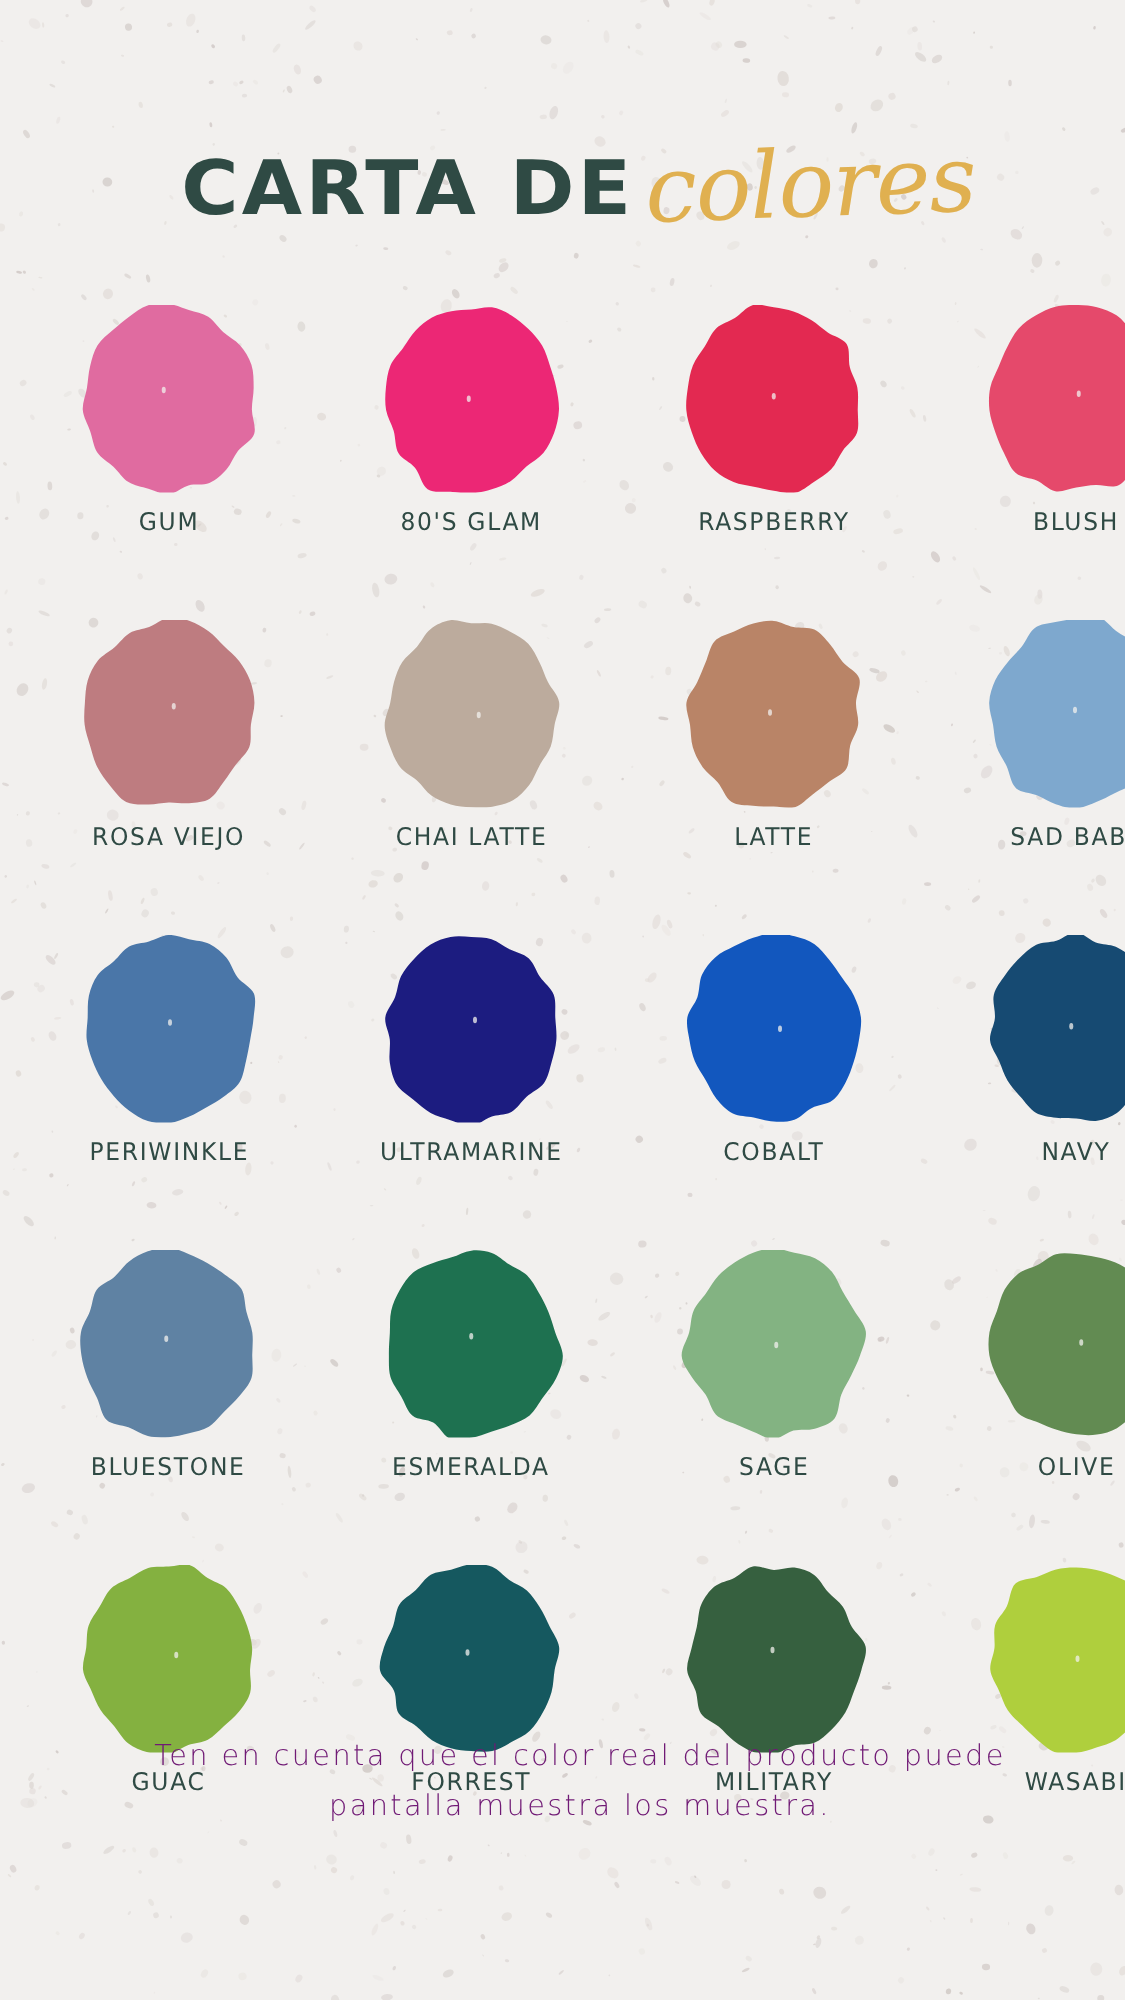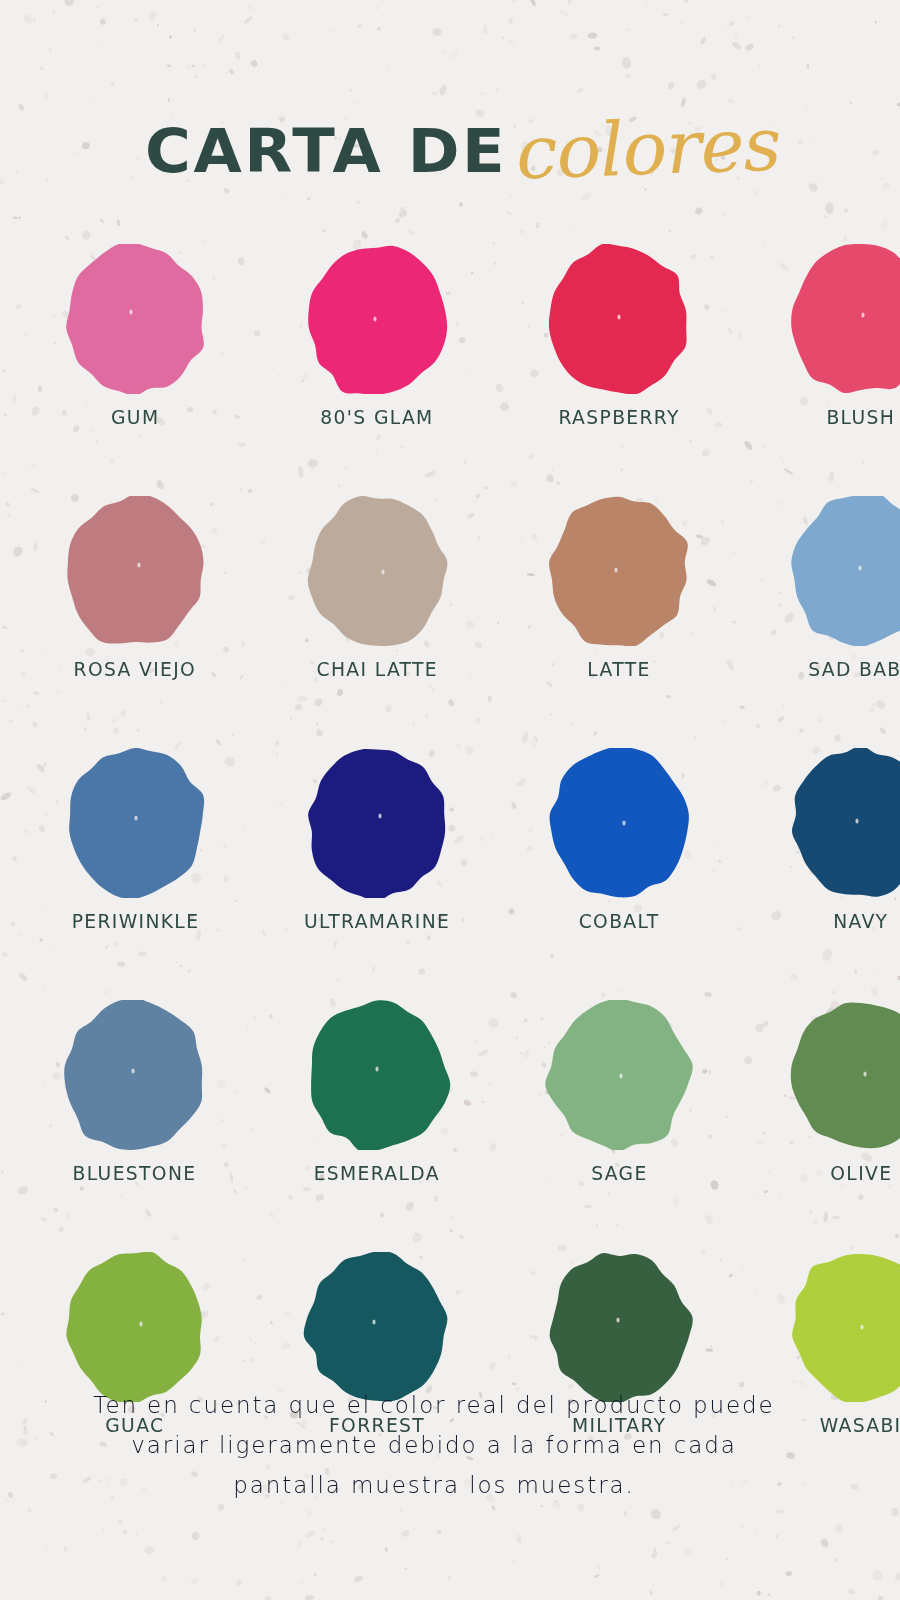--- a/index.html
+++ b/index.html
@@ -108,28 +108,28 @@
     text-align: center;
     margin-top: 12px;
     white-space: nowrap;
     transform: scaleX(0.96);
   }
 
   
   .footer {
     position: absolute;
     top: 1385px;
-    left: 34px;
+    left: 64px;
     width: 800px;
     text-align: center;
     font-family: "DejaVu Sans", sans-serif;
     font-size: 23px;
     line-height: 40px;
     letter-spacing: 1.9px;
-    color: #0f172a;
+    color: #701a75;
     font-weight: 300;
   }
   .footer-line {
     display: block;
   }
 </style>
 </head>
 <body>
 
 <div id="page">
@@ -1381,18 +1381,17 @@
           <svg class="blob" viewBox="0 0 160 150">
             <path d="M 80.00 2.07 C 85.38 2.13, 90.80 2.78, 96.09 3.97 C 101.37 5.17, 106.58 7.00, 111.71 9.24 C 116.85 11.48, 122.52 13.70, 126.88 17.41 C 131.24 21.13, 134.88 26.40, 137.85 31.55 C 140.82 36.69, 142.93 42.57, 144.68 48.30 C 146.44 54.04, 147.50 59.97, 148.39 65.96 C 149.28 71.95, 150.42 78.20, 150.03 84.25 C 149.65 90.30, 148.14 96.60, 146.07 102.27 C 144.01 107.94, 141.28 113.79, 137.64 118.30 C 134.00 122.80, 128.59 125.68, 124.22 129.32 C 119.85 132.96, 116.10 137.34, 111.41 140.12 C 106.72 142.90, 101.31 144.28, 96.08 145.98 C 90.84 147.69, 85.50 149.72, 80.00 150.35 C 74.50 150.98, 68.27 151.53, 63.07 149.76 C 57.86 147.99, 53.19 143.30, 48.79 139.72 C 44.38 136.14, 40.55 132.21, 36.62 128.28 C 32.70 124.35, 28.29 120.78, 25.21 116.15 C 22.14 111.52, 20.51 105.86, 18.19 100.51 C 15.86 95.17, 11.86 89.78, 11.26 84.08 C 10.66 78.39, 13.93 72.33, 14.57 66.35 C 15.20 60.38, 13.45 53.73, 15.09 48.21 C 16.72 42.69, 21.70 38.75, 24.39 33.23 C 27.08 27.70, 27.18 18.98, 31.20 15.06 C 35.22 11.13, 43.06 11.58, 48.49 9.67 C 53.93 7.76, 58.58 4.87, 63.83 3.60 C 69.08 2.33, 74.62 2.01, 80.00 2.07 Z" fill="#afcf3d"></path>
             <ellipse cx="81" cy="75" rx="1.6" ry="2.6" fill="#f2f0ee" opacity="0.75"></ellipse>
           </svg>
           <div class="swatch-label">WASABI</div>
         </div>
       </div>
 
     <div class="footer">
       <span class="footer-line">Ten en cuenta que el color real del producto puede</span>
-      <span class="footer-line">variar ligeramente debido a la forma en cada</span>
       <span class="footer-line">pantalla muestra los muestra.</span>
     </div>
 
   </div>
 </div>
 
 </body></html>

